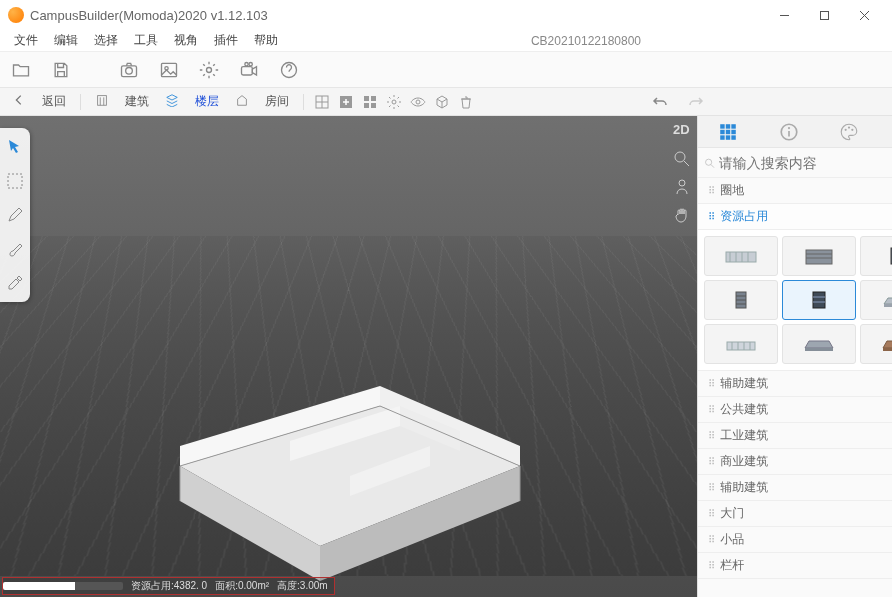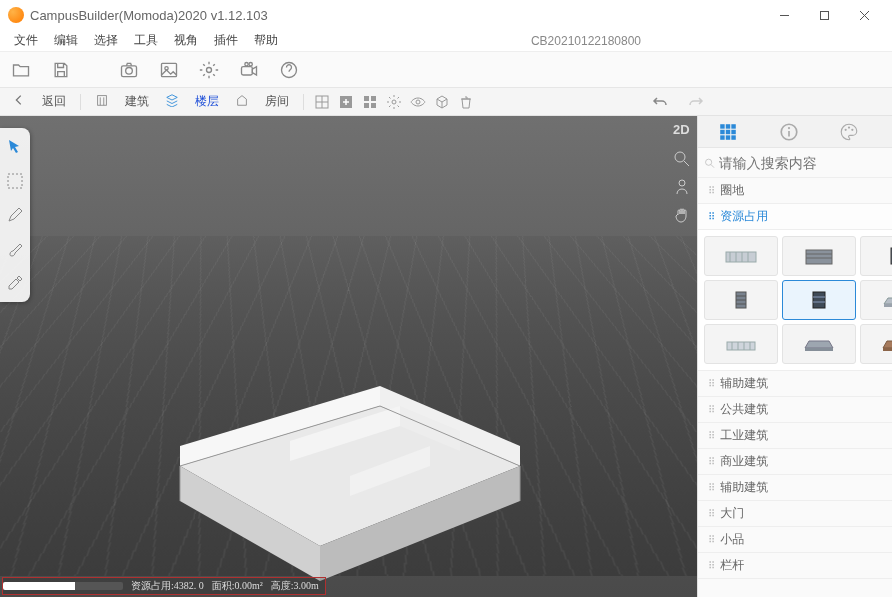--- a/index.html
+++ b/index.html
@@ -32,21 +32,21 @@
  transform:perspective(700px) rotateX(58deg);transform-origin:center top;}
 .model{position:absolute;left:120px;top:230px;width:420px;height:240px;}
 .model svg{width:100%;height:100%;}
 .lefttools{position:absolute;left:0;top:12px;width:30px;background:rgba(245,245,245,0.95);border-radius:0 8px 8px 0;padding:10px 0;display:flex;flex-direction:column;align-items:center;gap:16px;box-shadow:1px 1px 4px rgba(0,0,0,0.3);}
 .lefttools .lt{width:18px;height:18px;color:#2b89d8;}
 .lefttools .lt.gray{color:#888;}
 .righttools{position:absolute;right:6px;top:6px;display:flex;flex-direction:column;gap:10px;color:#cfcfcf;font-size:13px;align-items:center;}
 .righttools .rt{width:18px;height:18px;}
 .statusbar{position:absolute;left:2px;bottom:2px;height:18px;display:flex;align-items:center;gap:8px;border:1px solid #b03030;padding:0 6px 0 0;background:rgba(0,0,0,0.15);}
 .statusbar .bar{width:120px;height:8px;background:linear-gradient(90deg,#fff 60%,#555 60%);border-radius:2px;}
-.statusbar .stext{color:#ddd;font-size:10px;font-family:Liberation Serif, serif;}
+.statusbar .stext{color:#ddd;font-size:10px;}
 .rightpanel{width:195px;background:#fafafa;border-left:1px solid #e0e0e0;display:flex;}
 .rp-main{flex:1;display:flex;flex-direction:column;}
 .rp-tabs{height:32px;display:flex;align-items:center;justify-content:space-around;border-bottom:1px solid #e6e6e6;background:#f2f2f2;}
 .rp-tabs .rpt{width:20px;height:20px;color:#aaa;display:flex;align-items:center;justify-content:center;}
 .rp-tabs .rpt.active{color:#2b89d8;}
 .rp-search{height:30px;display:flex;align-items:center;padding:0 6px;border-bottom:1px solid #eee;gap:4px;}
 .rp-search input{flex:1;border:none;background:transparent;font-size:14px;color:#0c4a6e;outline:none;}
 .rp-search .more{color:#ff8a00;font-size:11px;font-weight:bold;}
 .rp-search .sicon2{width:14px;height:14px;color:#bbb;}
 .cat{height:26px;display:flex;align-items:center;padding:0 10px;border-bottom:1px solid #eee;color:#666;font-size:12px;gap:6px;}

